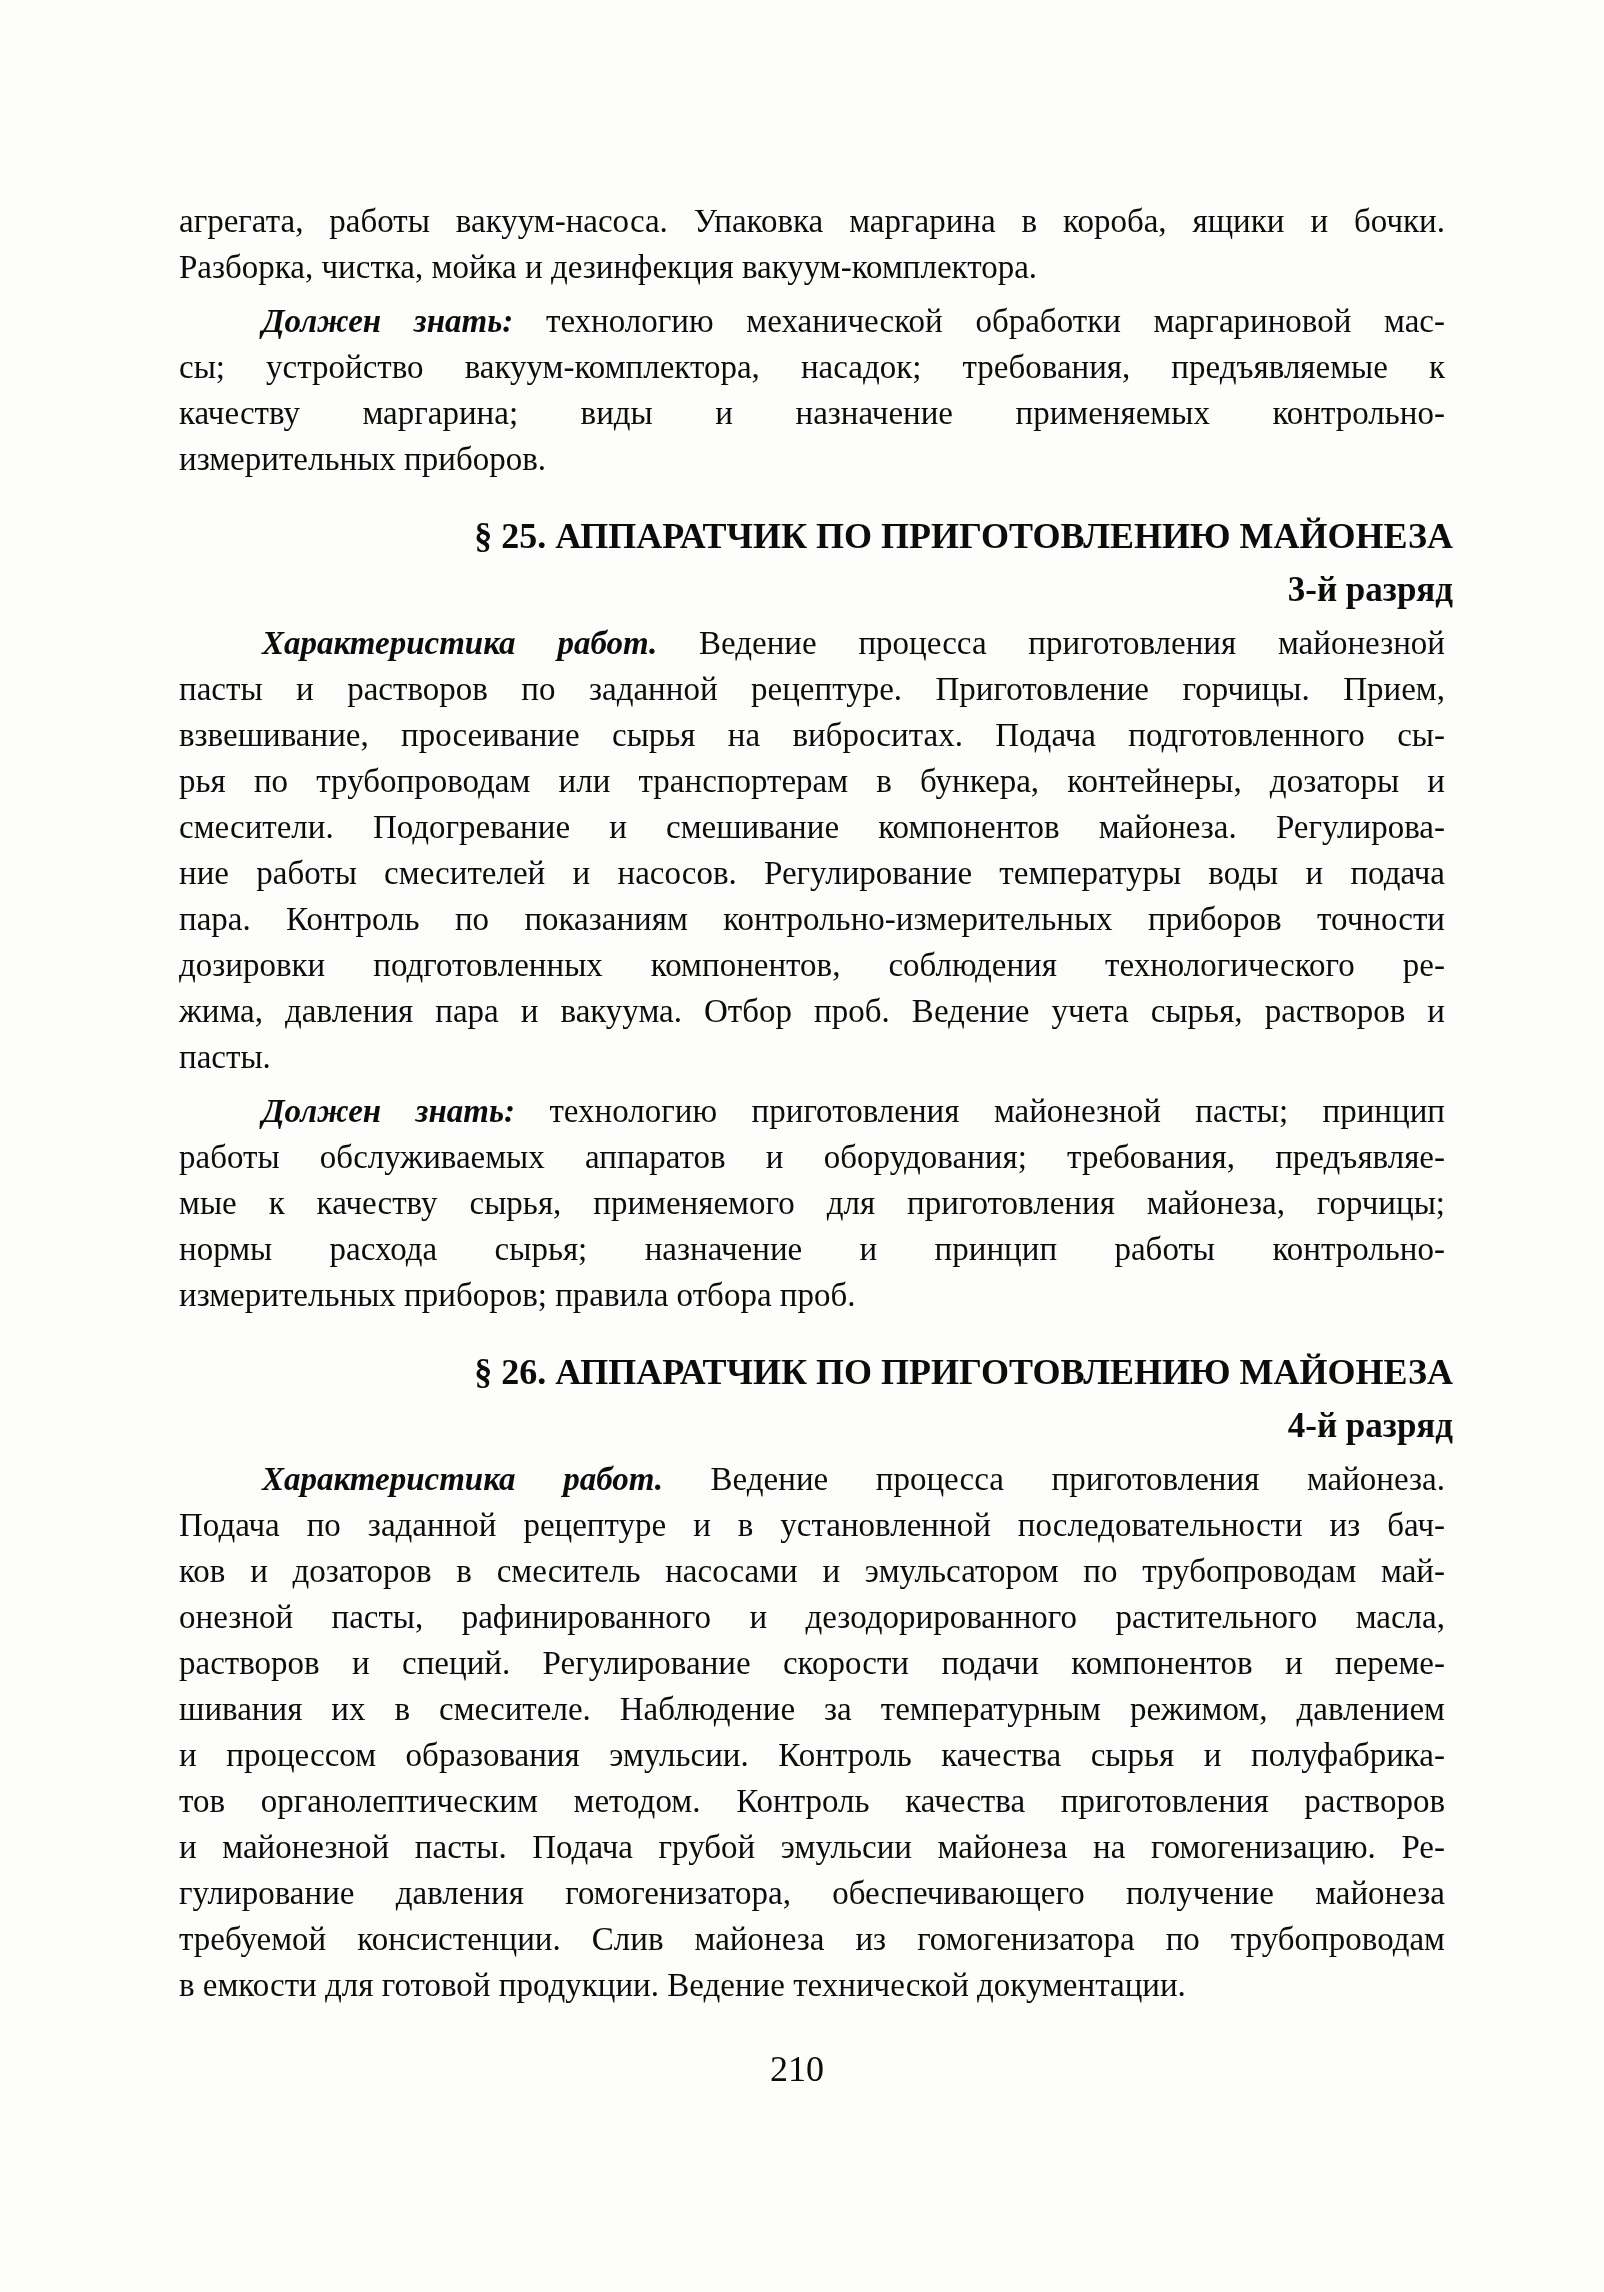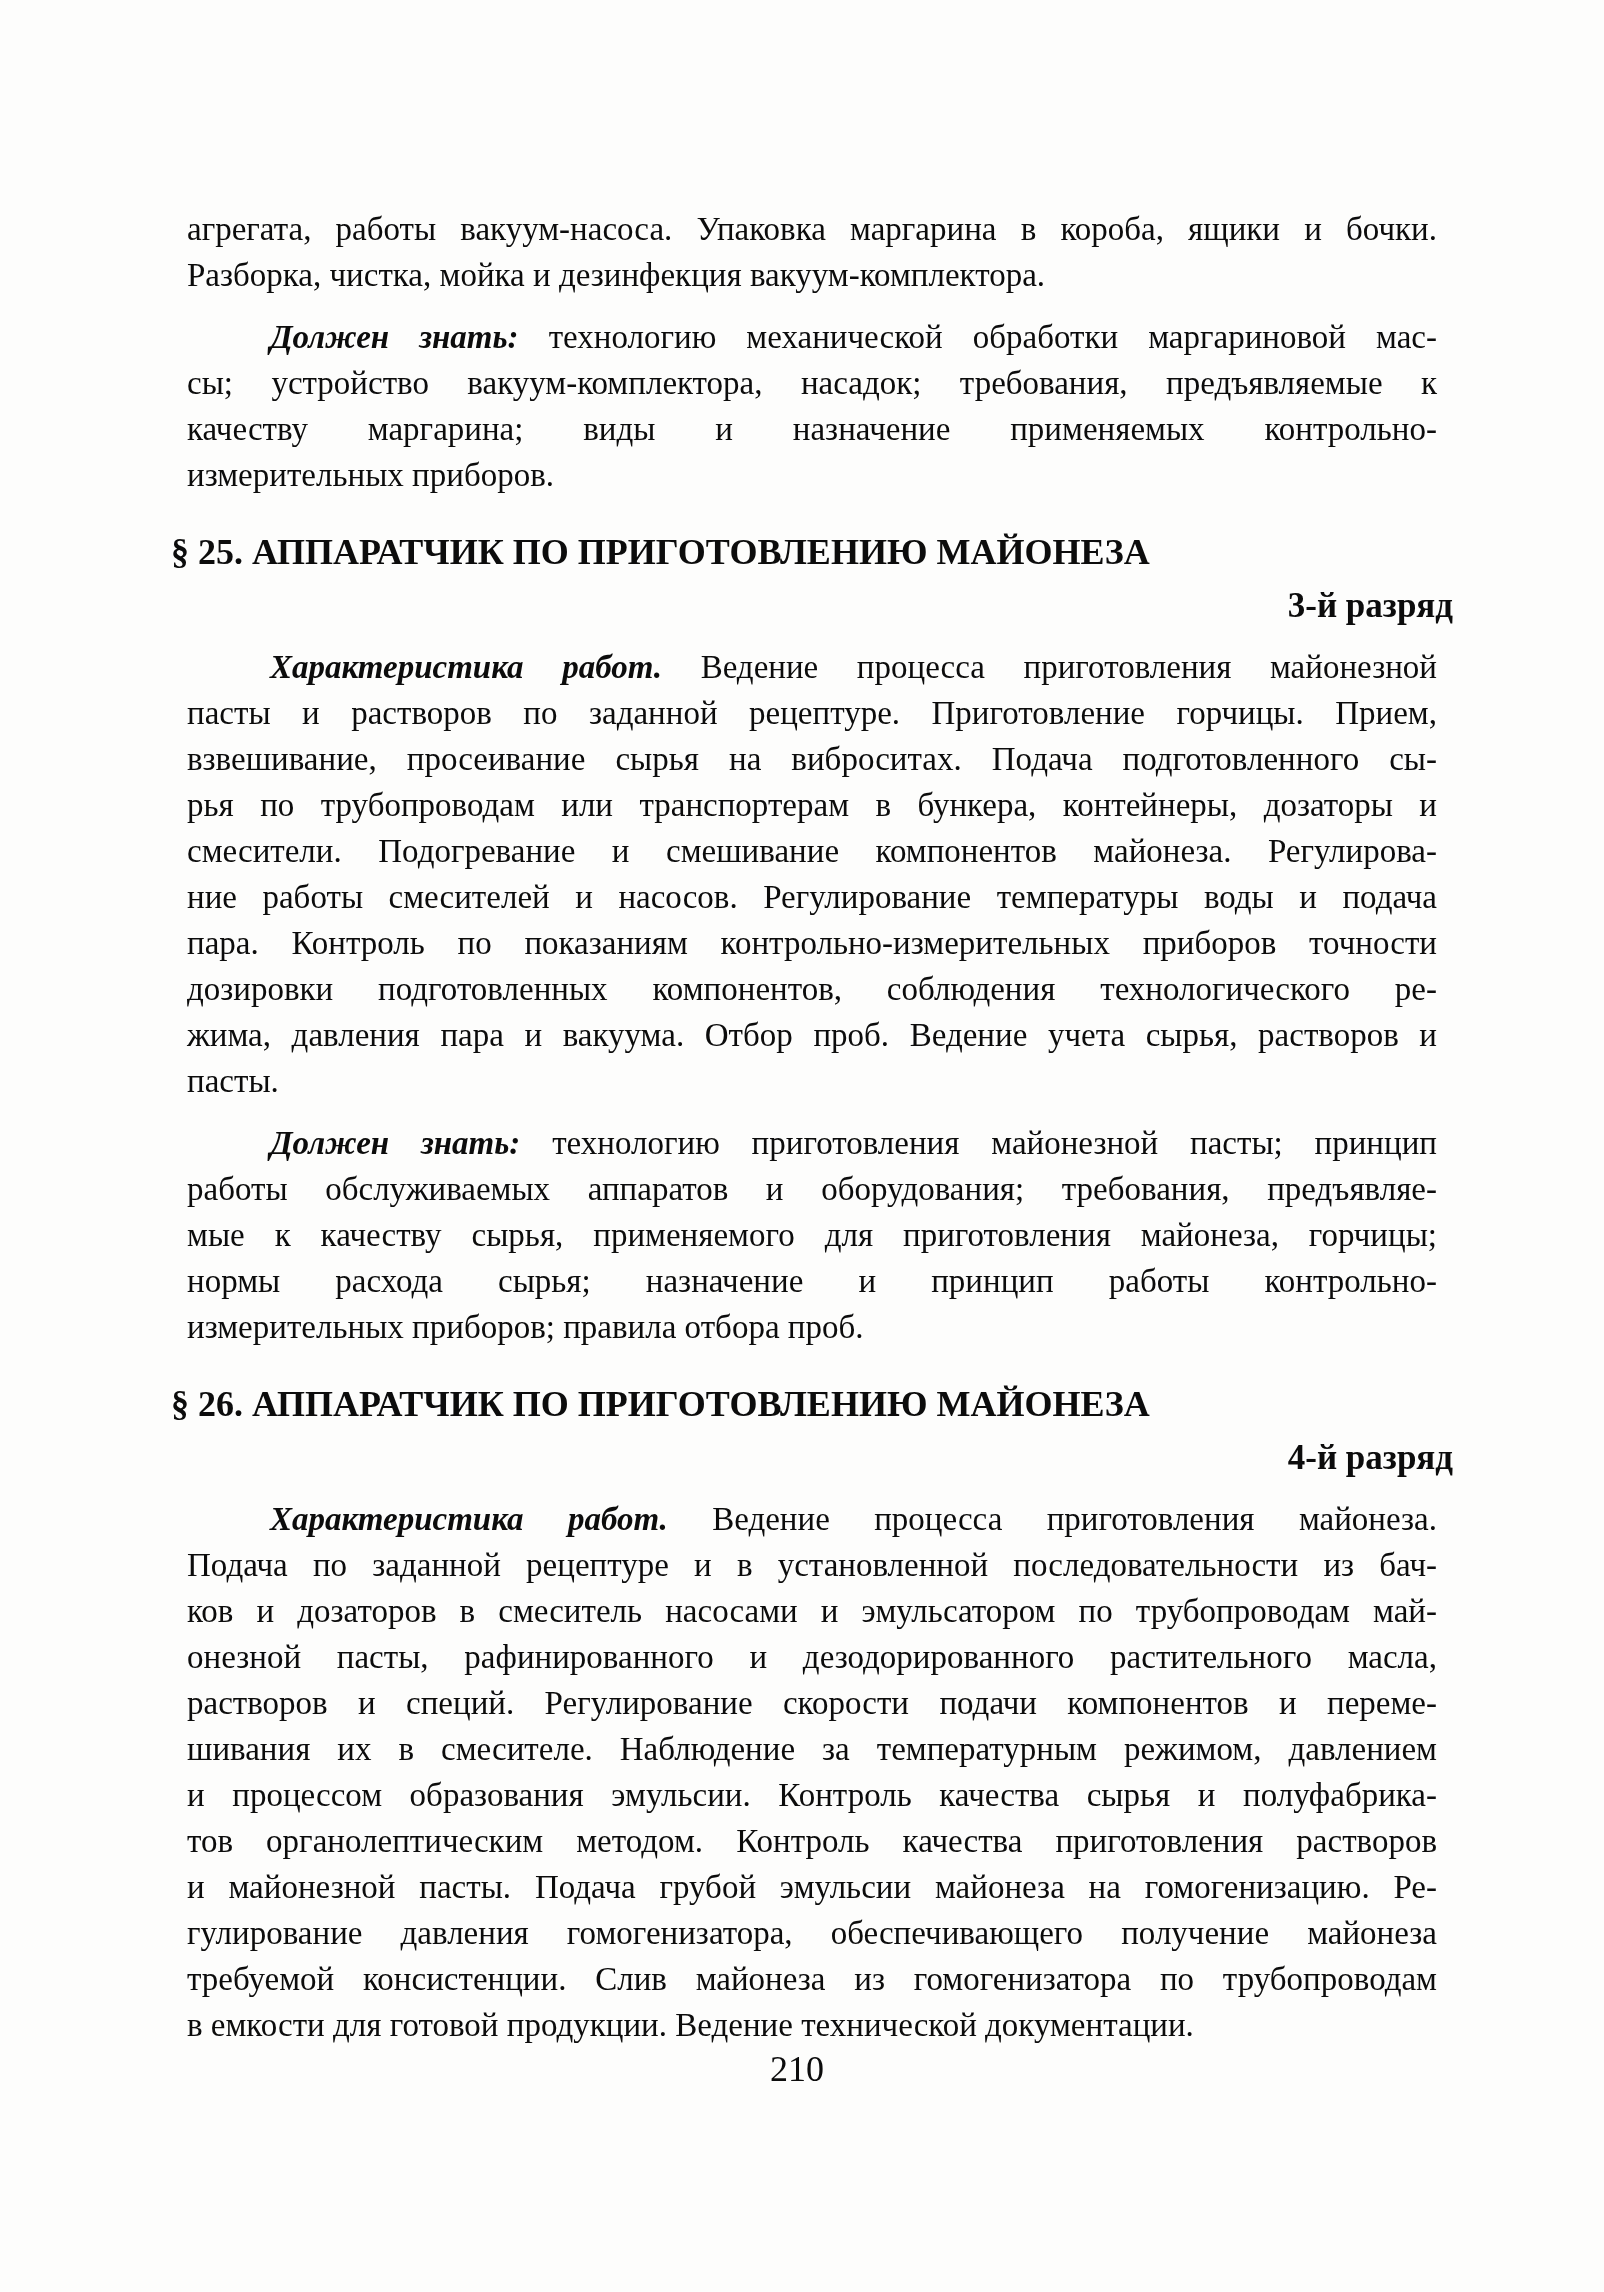--- a/index.html
+++ b/index.html
@@ -17,39 +17,39 @@
     color: #0c0c0c;
   }
   .text-block {
     position: absolute;
     left: 171px;
     top: 190px;
     width: 1282px;
     font-size: 33px;
     line-height: 46px;
   }
-  .para { margin: 16px; }
+  .para { margin: 8px; }
   .para .line {
     text-align: justify;
     text-align-last: justify;
     white-space: normal;
   }
   .para .line.last {
     text-align-last: left;
   }
   .para.indent .line:first-child {
     text-indent: 83px;
   }
   .line b { font-weight: 700; font-style: italic; }
   .heading {
     margin-top: 29px;
     font-size: 36px;
     line-height: 50px;
     font-weight: 700;
-    text-align: left;
+    text-align: right;
   }
   .grade {
     margin-top: 5.8px;
     font-size: 35px;
     line-height: 45px;
     font-weight: 700;
     text-align: right;
   }
   .page-number {
     position: absolute;

